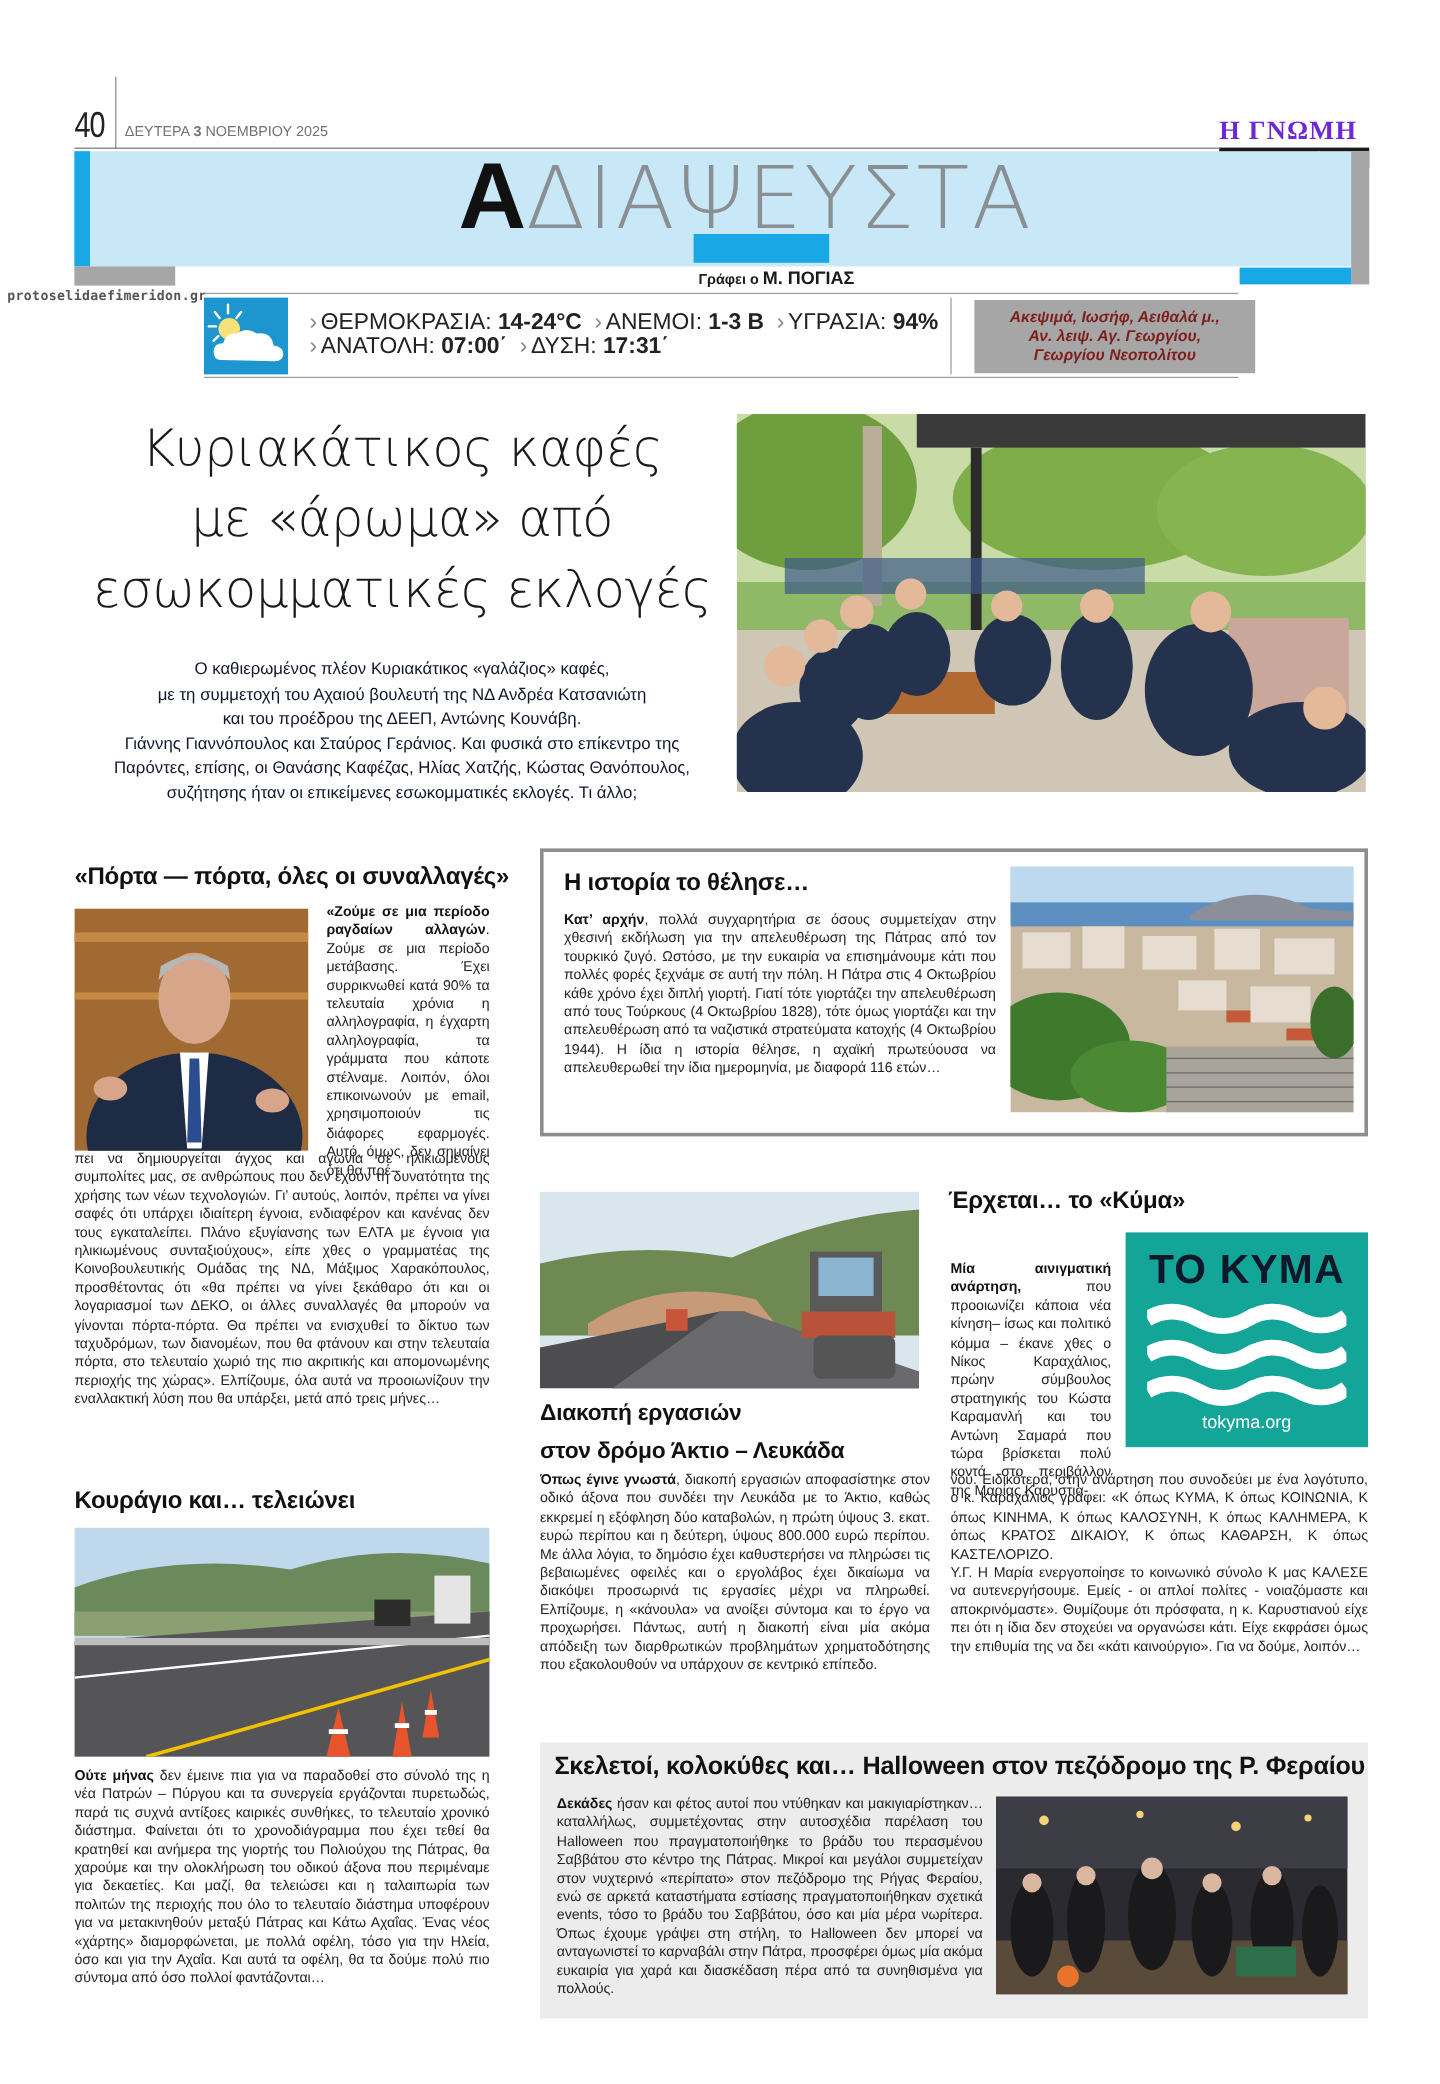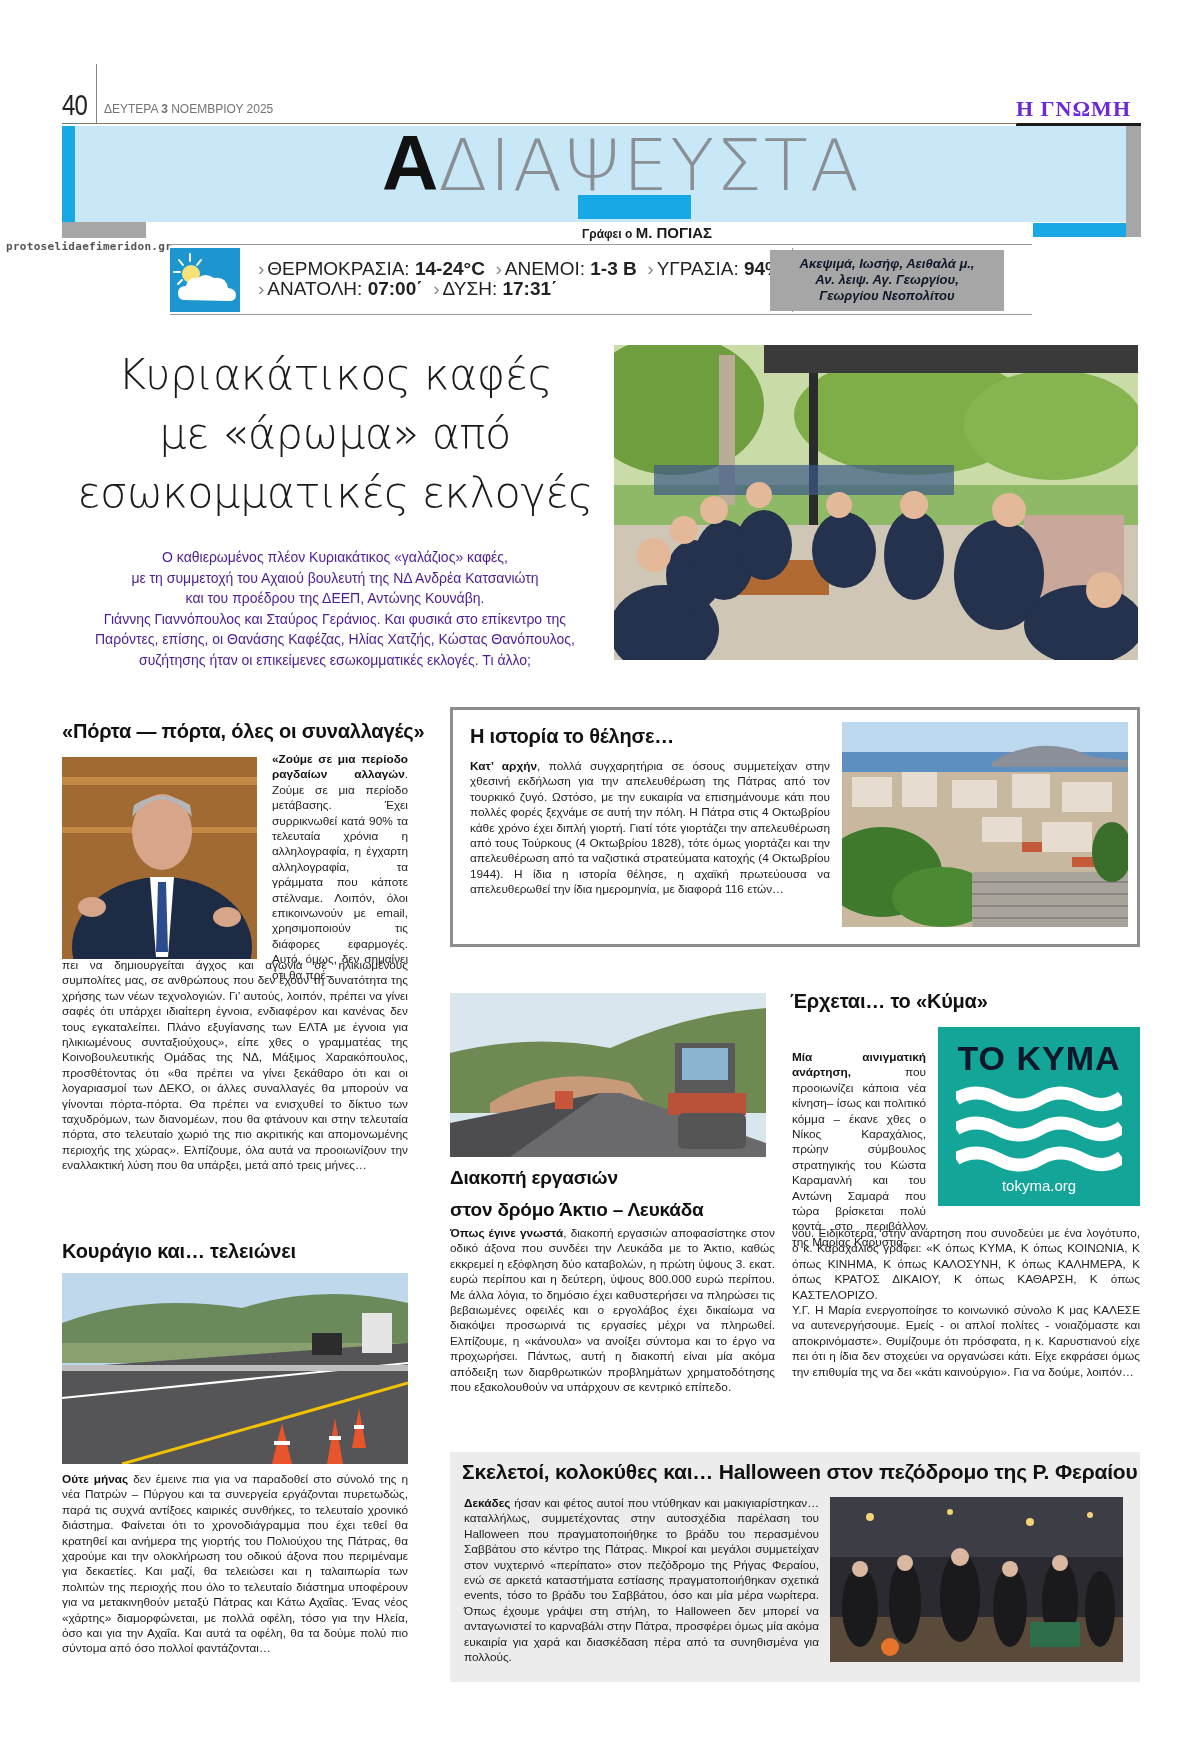--- a/index.html
+++ b/index.html
@@ -30,25 +30,25 @@
   .source-tag { left: 6px; top: 240px; font-size: 11px; font-weight: 700; color: #555; letter-spacing: 0.3px; font-family: "DejaVu Sans Mono", monospace; }
 
   
   .wx-rule-top { left: 170px; top: 244px; width: 862px; height: 1px; background: #999; }
   .wx-rule-bot { left: 170px; top: 314px; width: 862px; height: 1px; background: #999; }
   .wx-icon { left: 170px; top: 248px; width: 70px; height: 64px; background: #1d96cf; }
   .wx-line { left: 258px; font-size: 19px; color: #222; white-space: nowrap; }
   .wx-line b { font-weight: 700; }
   .wx-arrow { color: #888; margin-right: 3px; }
   .wx-vsep { left: 792px; top: 248px; width: 1px; height: 64px; background: #999; }
-  .names-box { left: 770px; top: 250px; width: 234px; height: 61px; background: #a6a6a6; color: #0f172a; font-style: italic; font-weight: 700; font-size: 13px; line-height: 16px; text-align: center; padding-top: 6px; }
+  .names-box { left: 812px; top: 250px; width: 234px; height: 61px; background: #a6a6a6; color: #7f1d1d; font-style: italic; font-weight: 700; font-size: 13px; line-height: 16px; text-align: center; padding-top: 6px; }
 
   
   .lead-title { left: 62px; top: 345px; width: 546px; text-align: center; font-family: "DejaVu Sans", sans-serif; font-weight: 300; font-size: 43px; line-height: 59px; color: #1a1a1a; letter-spacing: -0.5px; }
-  .lead-body { left: 62px; top: 547px; width: 546px; text-align: center; font-size: 14px; line-height: 20.5px; color: #4c1d95; }
+  .lead-body { left: 62px; top: 547px; width: 546px; text-align: center; font-size: 14px; line-height: 20.5px; color: #0f172a; }
   .lead-photo { left: 614px; top: 345px; width: 524px; height: 315px; }
 
   
   .hd { font-family: "Liberation Sans Narrow", "Liberation Sans", sans-serif; font-weight: 700; font-size: 20px; color: #111; letter-spacing: -0.2px; white-space: nowrap; }
   .txt { font-size: 11.8px; line-height: 15.4px; color: #222; text-align: justify; }
   .txt b { font-weight: 700; color: #111; }
 
   
   .porta-hd { left: 62px; top: 720px; }
   .porta-photo { left: 62px; top: 757px; width: 195px; height: 202px; }

